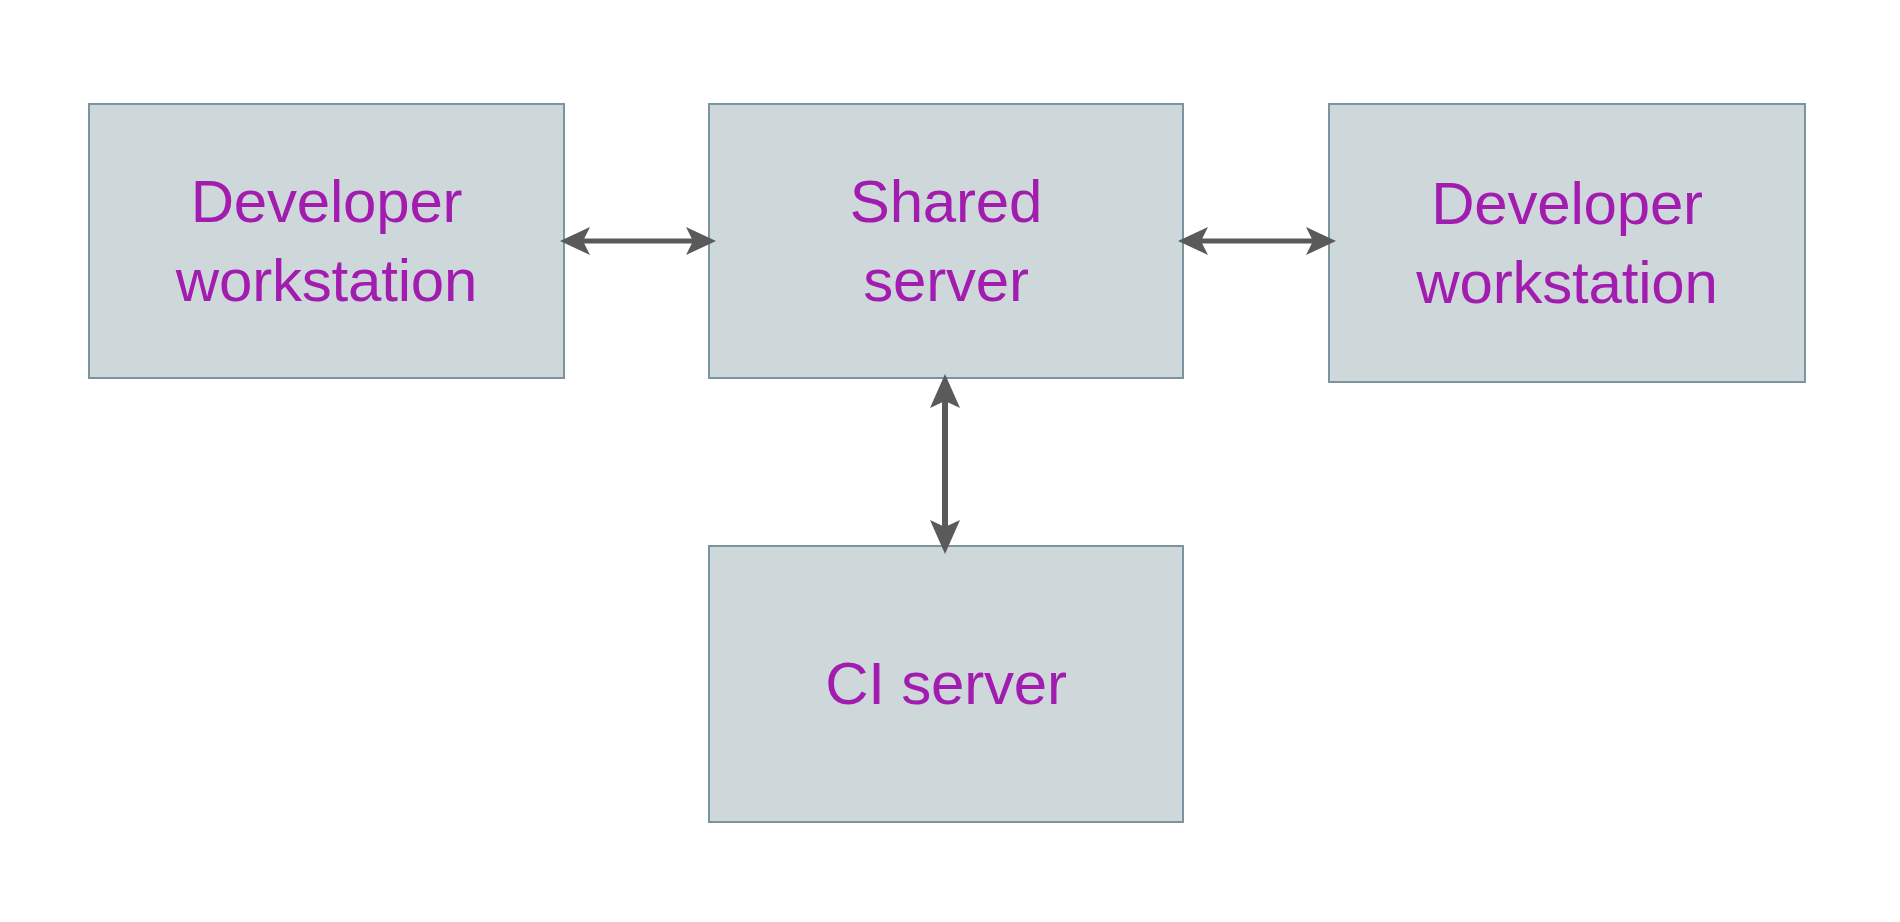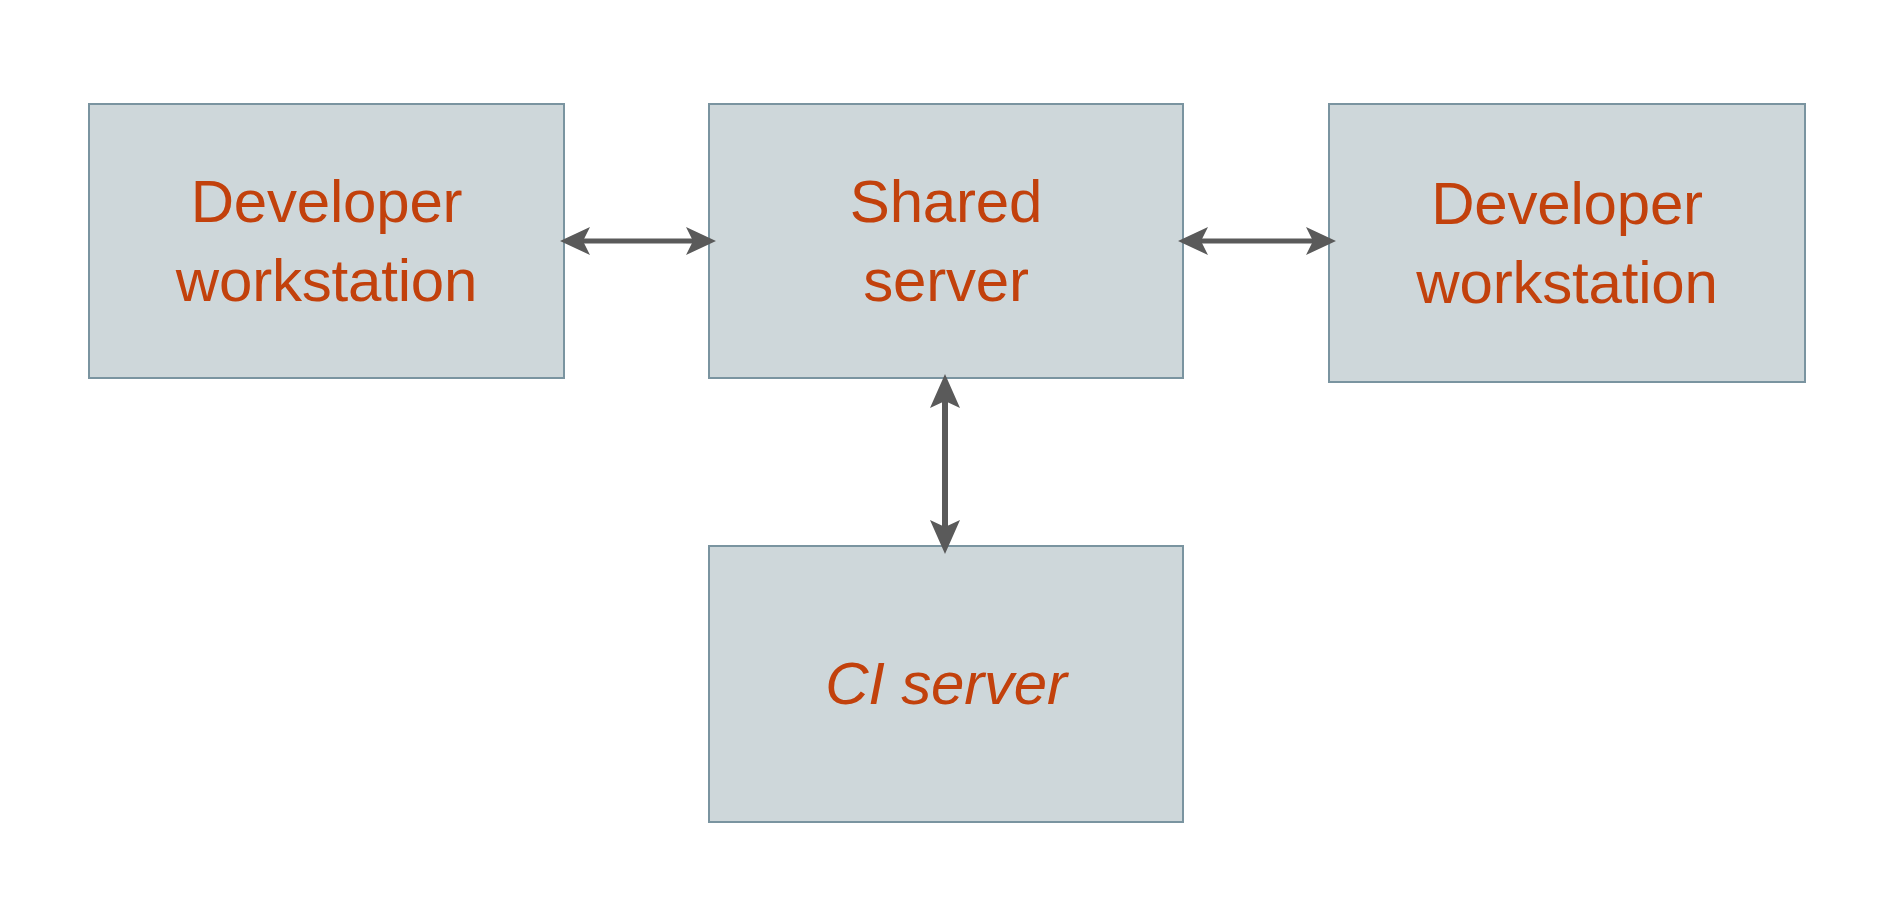--- a/index.html
+++ b/index.html
@@ -26,31 +26,31 @@
     border: 2px solid #7a94a0;
     display: flex;
     align-items: center;
     justify-content: center;
     text-align: center;
   }
   .node-label {
     font-family: "Liberation Sans", sans-serif;
     font-size: 60px;
     line-height: 1.32;
-    color: #c2410c;
+    color: #a21caf;
     font-weight: 400;
     letter-spacing: -0.2px;
     white-space: pre-line;
     padding: 0 10px;
   }
   
   #node-dev-left   { left: 88px;   top: 103px; width: 477px; height: 276px; }
   #node-shared     { left: 708px;  top: 103px; width: 476px; height: 276px; }
   #node-dev-right  { left: 1328px; top: 103px; width: 478px; height: 280px; }
-  #node-ci         { left: 708px;  top: 545px; width: 476px; height: 278px; font-style: italic; }
+  #node-ci         { left: 708px;  top: 545px; width: 476px; height: 278px; }
 
   .edge {
     position: absolute;
     overflow: visible;
   }
   #edge-left  { left: 558px;  top: 196px; width: 160px;  height: 90px; }
   #edge-right { left: 1176px; top: 196px; width: 162px;  height: 90px; }
   #edge-ci    { left: 900px;  top: 372px; width: 90px;   height: 184px; }
 
   .edge svg { display: block; overflow: visible; }

